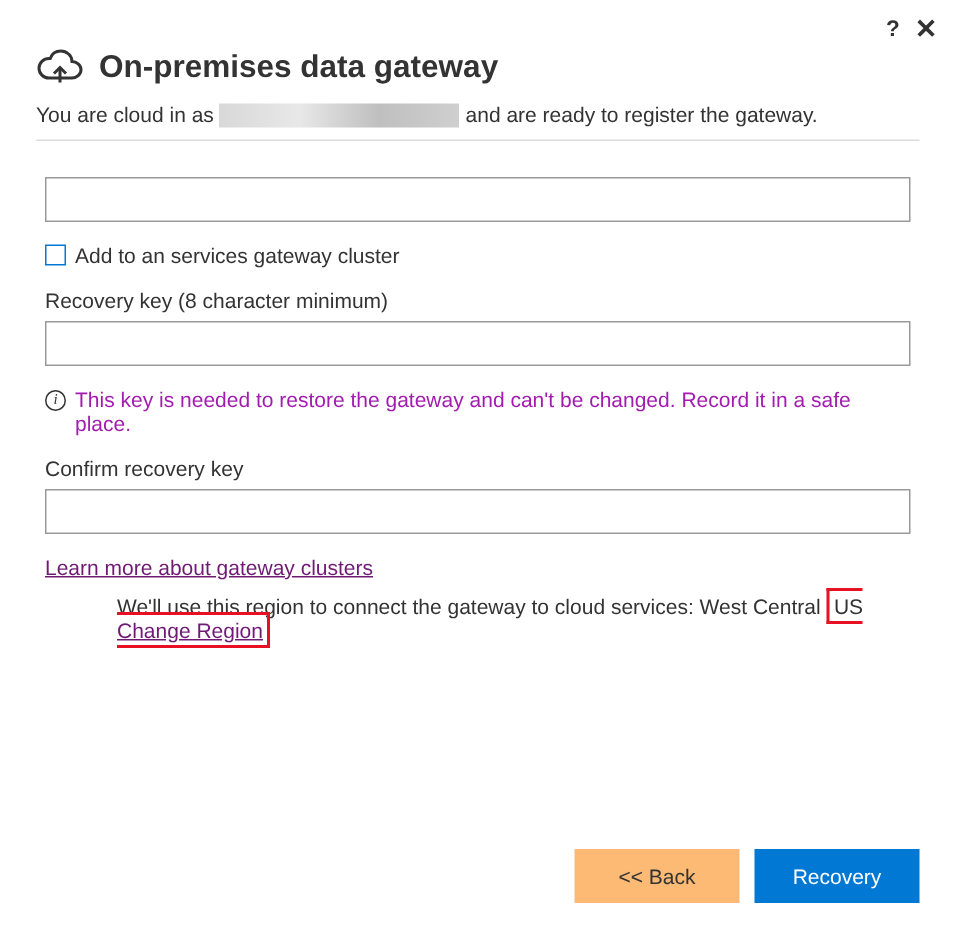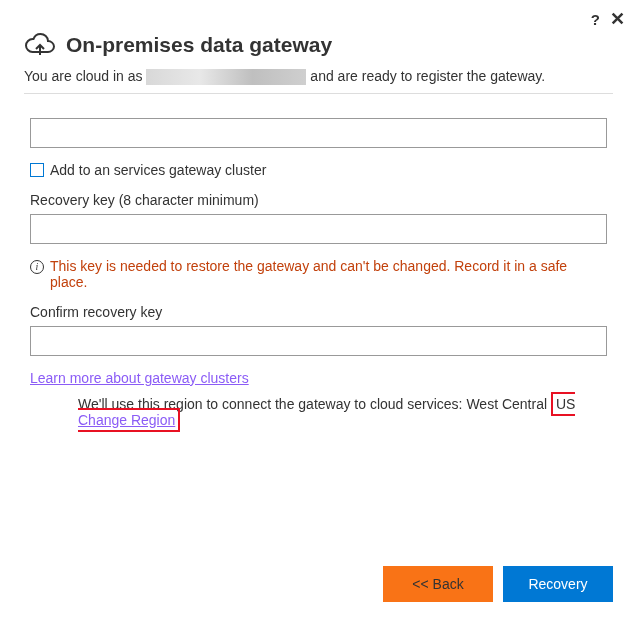--- a/index.html
+++ b/index.html
@@ -114,25 +114,25 @@
       align-items: center;
       justify-content: center;
       font-size: 10px;
       font-family: Georgia, serif;
       font-style: italic;
       flex-shrink: 0;
       margin-top: 2px;
     }
     .info-text {
       font-size: 14px;
-      color: #c2410c;
+      color: #a21caf;
     }
     .link {
       text-decoration: underline;
-      color: #8b5cf6;
+      color: #701a75;
       cursor: pointer;
     }
     .learn-link {
       display: block;
       margin-bottom: 10px;
     }
     .region-row {
       font-size: 14px;
       color: #333;
       margin-bottom: 8px;
@@ -155,21 +155,21 @@
       width: 110px;
       height: 36px;
       border: none;
       font-size: 14px;
       cursor: pointer;
       display: flex;
       align-items: center;
       justify-content: center;
     }
     .btn-back {
-      background: #f97316;
+      background: #fdba74;
       color: #333;
     }
     .btn-configure {
       background: #0078d4;
       color: #fff;
     }
   </style>
 </head>
 <body>
 

